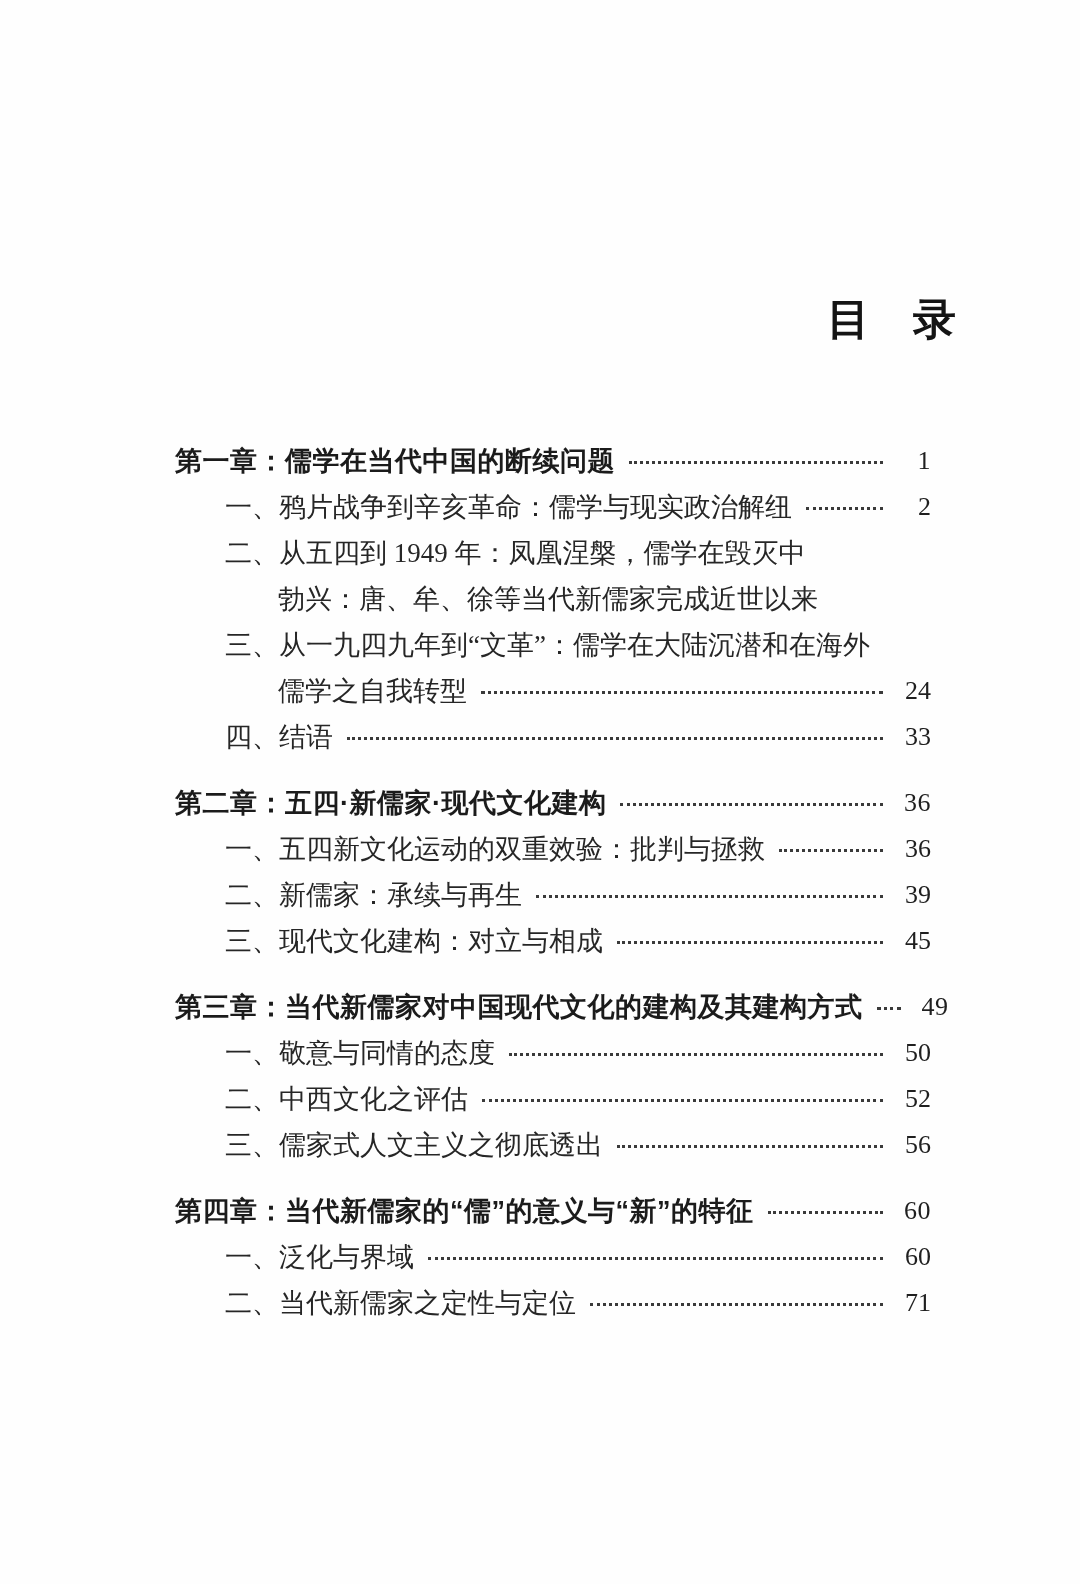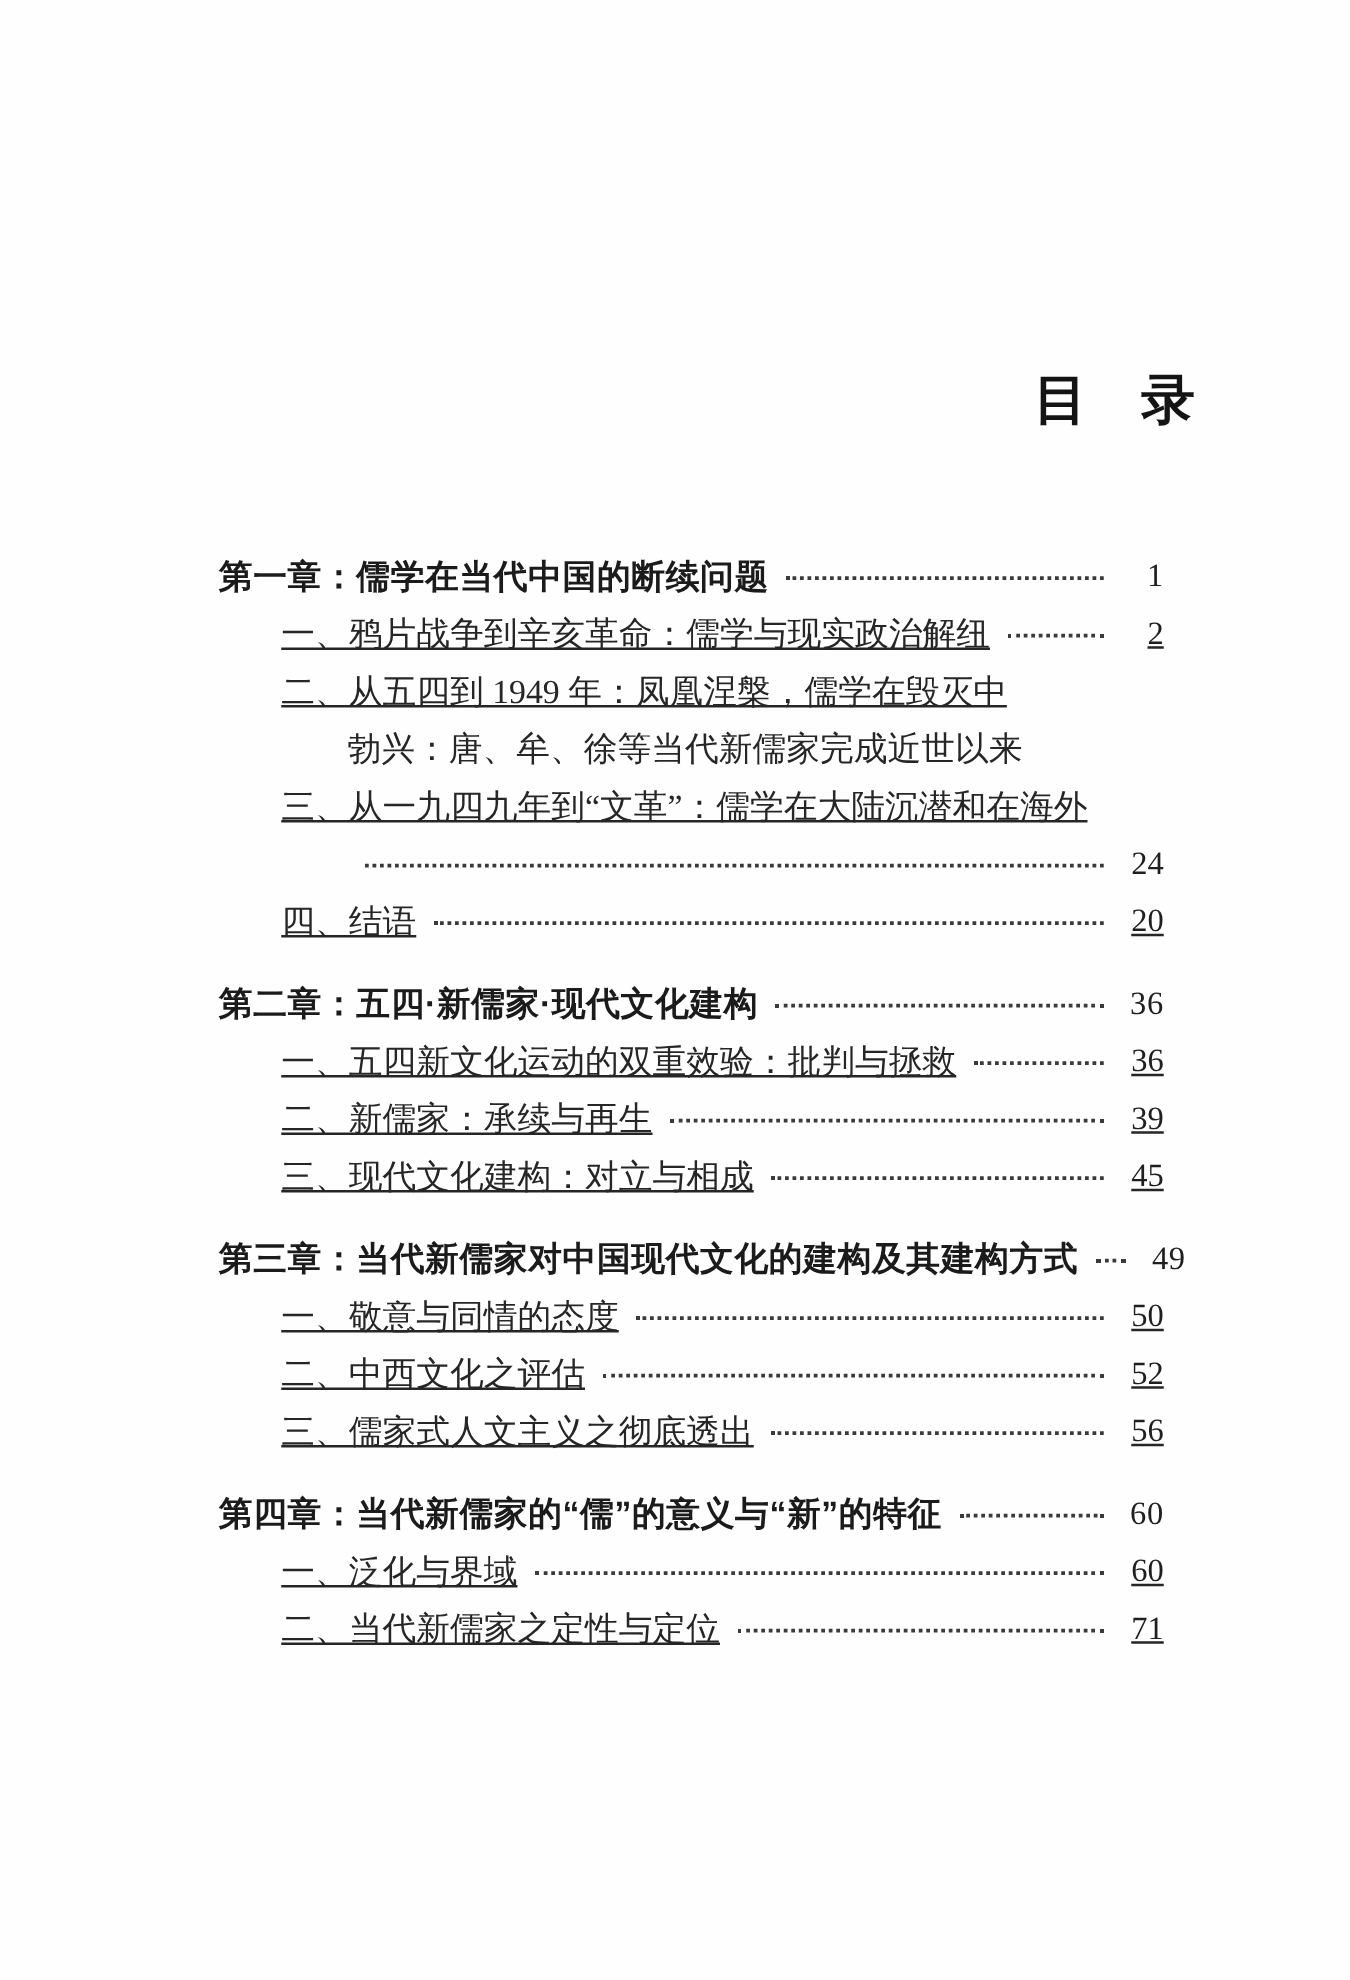--- a/index.html
+++ b/index.html
@@ -33,21 +33,21 @@
     font-size:27px;
     line-height:46px;
   }
   .row.chapter {
     font-family:"Liberation Sans","DejaVu Sans",sans-serif;
     font-weight:700;
     color:#1b1b1b;
     letter-spacing:0.5px;
   }
   .row.new-block { margin-top:20px; }
-  .row.section { padding-left:50px;text-decoration:underline; }
+  .row.section { padding-left:50px; }
   .row.cont    { padding-left:103px; }
   .t { white-space:nowrap; }
   .leader {
     flex:1;
     height:0;
     border-bottom:3.5px dotted #3a3a3a;
     margin:0 10px 0 14px;
     position:relative;
     top:1px;
     min-width:24px;
@@ -89,28 +89,29 @@
 
     <div class="row cont">
       <span class="t">勃兴：唐、牟、徐等当代新儒家完成近世以来</span>
     </div>
 
     <div class="row section">
       <span class="t">三、从一九四九年到“文革”：儒学在大陆沉潜和在海外</span>
     </div>
 
     <div class="row cont">
+      <span class="t">儒学之自我转型</span>
       <span class="leader"></span>
       <span class="pg">24</span>
     </div>
 
     <div class="row section">
       <span class="t">四、结语</span>
       <span class="leader"></span>
-      <span class="pg">20</span>
+      <span class="pg">33</span>
     </div>
 
     <div class="row chapter new-block">
       <span class="t">第二章：五四·新儒家·现代文化建构</span>
       <span class="leader"></span>
       <span class="pg">36</span>
     </div>
 
     <div class="row section">
       <span class="t">一、五四新文化运动的双重效验：批判与拯救</span>

